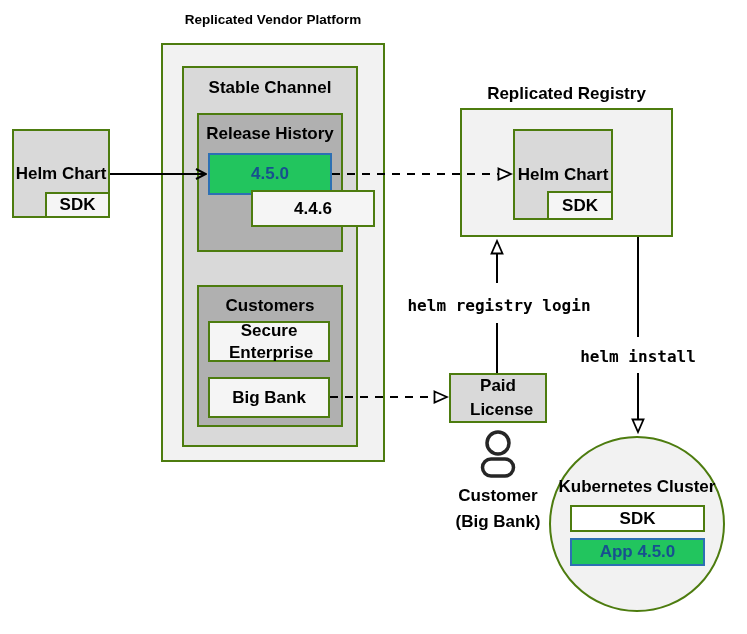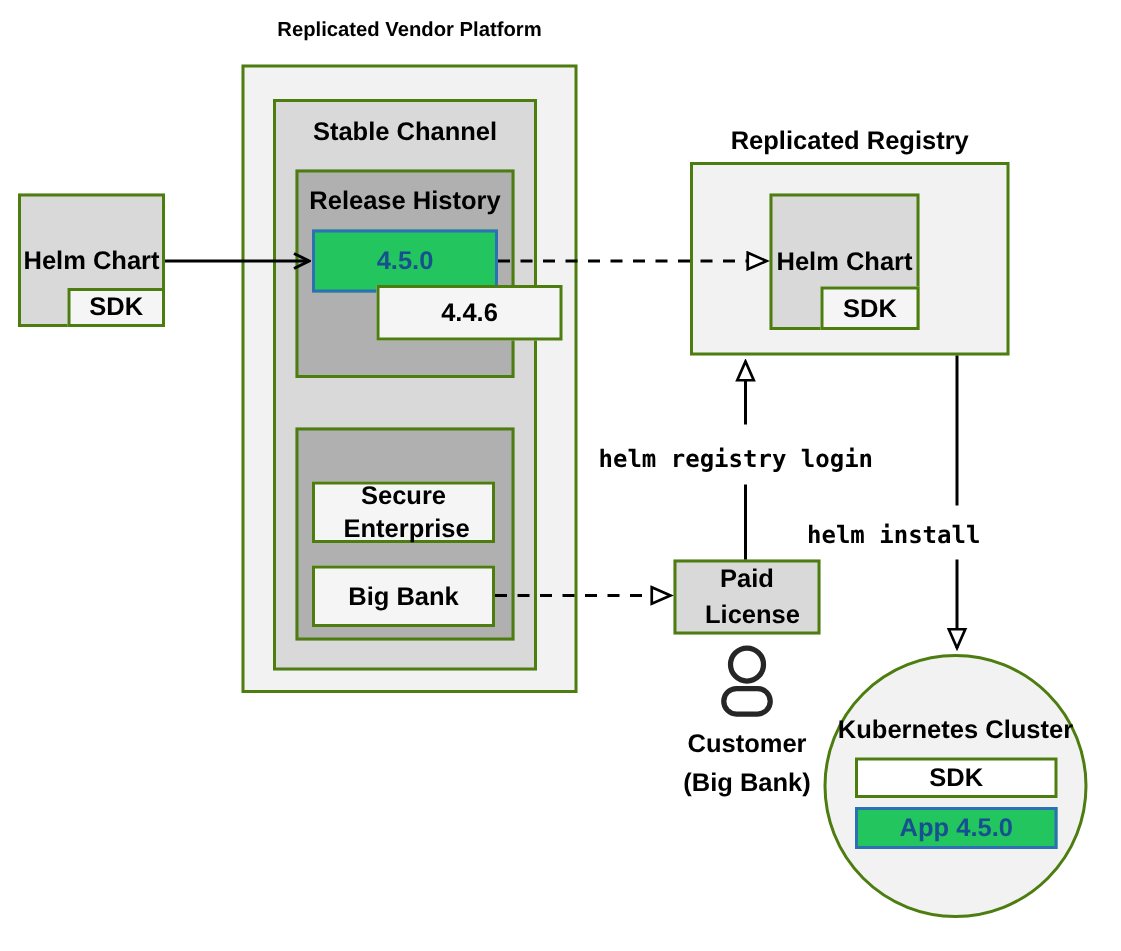--- a/index.html
+++ b/index.html
@@ -12,21 +12,21 @@
   .abs{position:absolute;box-sizing:border-box;}
   .box{border:2px solid #4d7c0f;}
   .cc{display:flex;align-items:center;justify-content:center;text-align:center;}
   .lbl{font-size:17px;line-height:1.25;text-align:center;}
   .fill-outer{background:#f2f2f2;}
   .fill-mid{background:#d9d9d9;}
   .fill-dark{background:#b0b0b0;}
   .fill-light{background:#f5f5f5;}
   .fill-white{background:#ffffff;}
   .hl{background:#22c55e;border:2px solid #2d70b3;color:#17508f;}
-  .mono{font-family:"DejaVu Sans Mono","Liberation Mono",monospace;font-size:16px;font-weight:bold;text-align:left;}
+  .mono{font-family:"DejaVu Sans Mono","Liberation Mono",monospace;font-size:16px;font-weight:bold;text-align:center;}
   .circle{border-radius:50%;}
   svg.overlay{position:absolute;left:0;top:0;pointer-events:none;}
   svg.overlay line{stroke:#000;stroke-width:2;}
   svg.overlay line.dash{stroke-dasharray:8 7;}
 </style>
 </head>
 <body>
 
 <div id="canvas">
 
@@ -35,20 +35,21 @@
 
   <div class="abs box fill-mid" style="left:182px;top:66px;width:176px;height:381px;"></div>
   <div class="abs lbl" style="left:182px;top:77px;width:176px;">Stable Channel</div>
 
   <div class="abs box fill-dark" style="left:197px;top:113px;width:146px;height:139px;"></div>
   <div class="abs lbl" style="left:197px;top:123px;width:146px;">Release History</div>
   <div class="abs hl cc lbl" style="left:208px;top:153px;width:124px;height:42px;">4.5.0</div>
   <div class="abs box fill-light cc lbl" style="left:208px;top:190px;width:124px;height:37px;margin-left:43px;">4.4.6</div>
 
   <div class="abs box fill-dark" style="left:197px;top:285px;width:146px;height:142px;"></div>
+  <div class="abs lbl" style="left:197px;top:295px;width:146px;">Customers</div>
   <div class="abs box fill-light cc" style="left:208px;top:321px;width:122px;height:41px;">
     <span class="lbl" style="width:80px;">Secure Enterprise</span>
   </div>
   <div class="abs box fill-light cc lbl" style="left:208px;top:377px;width:122px;height:41px;">Big Bank</div>
 
   <div class="abs box fill-mid cc lbl" style="left:12px;top:129px;width:98px;height:89px;">Helm Chart</div>
   <div class="abs box fill-light cc lbl" style="left:45px;top:192px;width:65px;height:26px;">SDK</div>
 
   <div class="abs lbl" style="left:460px;top:83px;width:213px;">Replicated Registry</div>
   <div class="abs box fill-outer" style="left:460px;top:108px;width:213px;height:129px;"></div>

